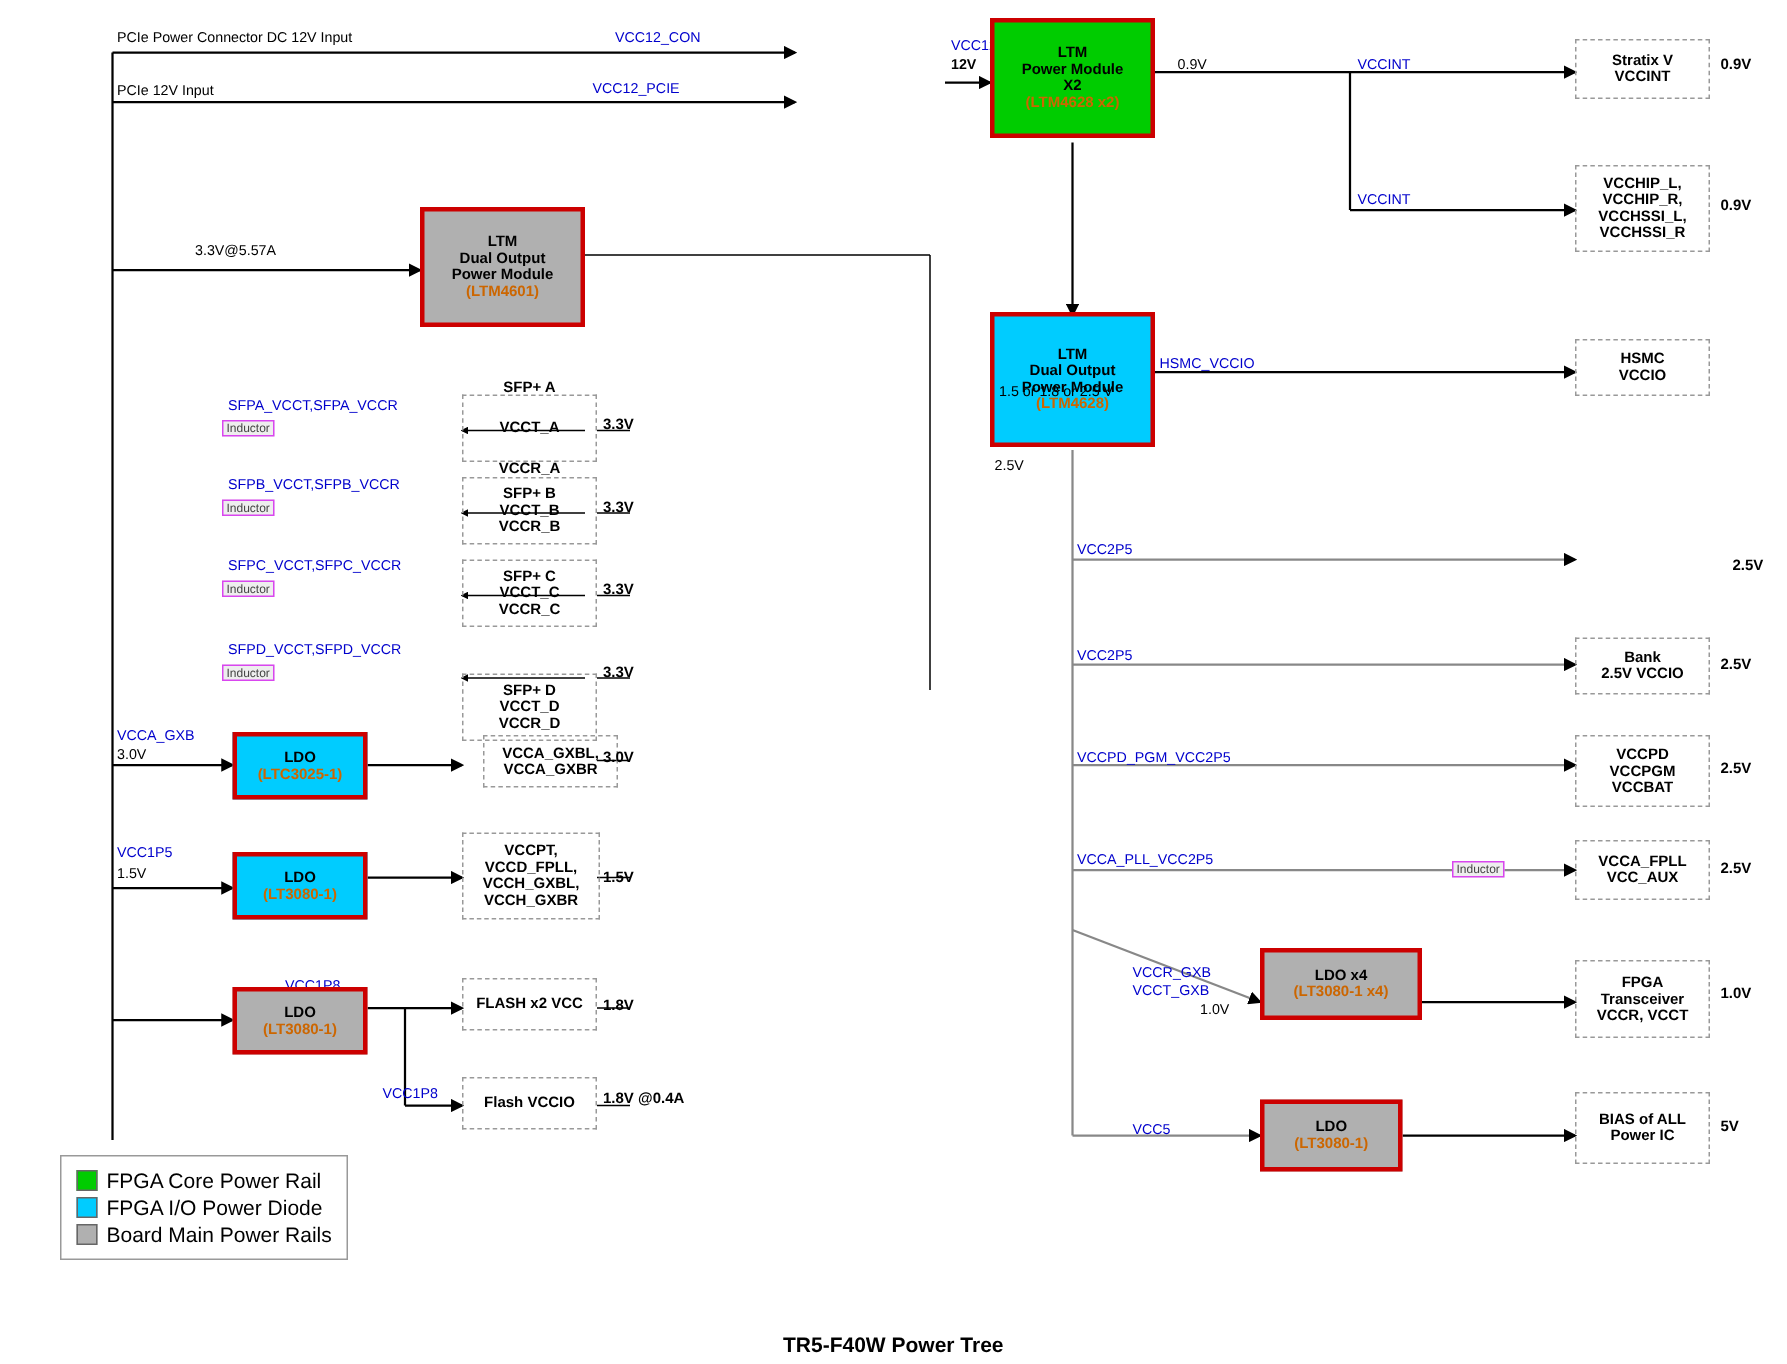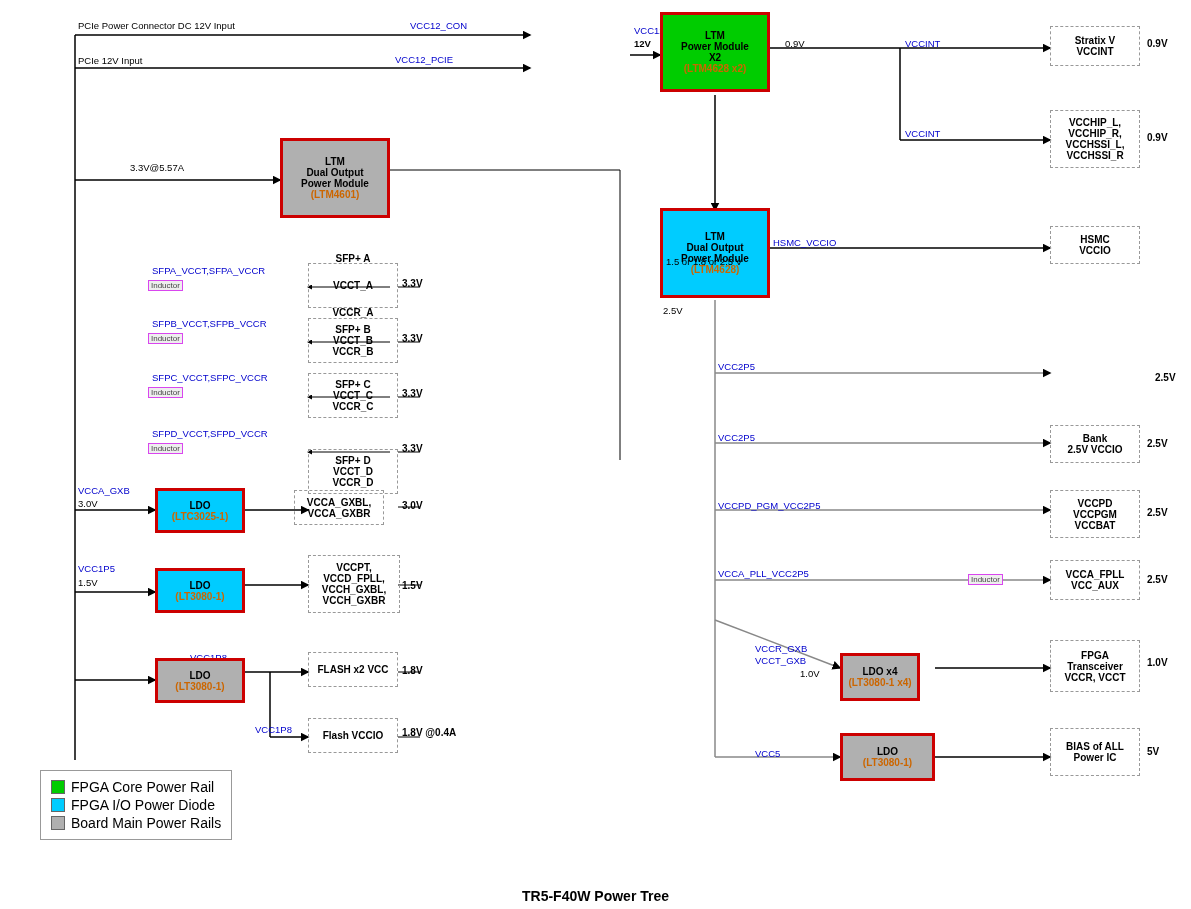--- a/index.html
+++ b/index.html
@@ -304,21 +304,21 @@
     <span>VCCR_D</span>
   </div>
   <div class="val" style="left:402px; top:443px;">3.3V</div>
 
   <div class="label blue" style="left:78px; top:485px;">VCCA_GXB</div>
   <div class="label black" style="left:78px; top:498px;">3.0V</div>
   <div class="box cyan" style="left:155px; top:488px; width:90px; height:45px;">
     <span>LDO</span>
     <span class="model">(LTC3025-1)</span>
   </div>
-  <div class="box dashed" style="left:294px; top:490px; width:90px; height:35px;">
+  <div class="box dashed" style="left:322px; top:490px; width:90px; height:35px;">
     <span>VCCA_GXBL,</span>
     <span>VCCA_GXBR</span>
   </div>
   <div class="val" style="left:402px; top:500px;">3.0V</div>
 
   <div class="label blue" style="left:78px; top:563px;">VCC1P5</div>
   <div class="label black" style="left:78px; top:577px;">1.5V</div>
   <div class="box cyan" style="left:155px; top:568px; width:90px; height:45px;">
     <span>LDO</span>
     <span class="model">(LT3080-1)</span>
@@ -369,21 +369,21 @@
   <div class="inductor" style="left:968px; top:574px;">Inductor</div>
   <div class="box dashed" style="left:1050px; top:560px; width:90px; height:40px;">
     <span>VCCA_FPLL</span>
     <span>VCC_AUX</span>
   </div>
   <div class="val" style="left:1147px; top:574px;">2.5V</div>
 
   <div class="label blue" style="left:755px; top:643px;">VCCR_GXB</div>
   <div class="label blue" style="left:755px; top:655px;">VCCT_GXB</div>
   <div class="label black" style="left:800px; top:668px;">1.0V</div>
-  <div class="box gray" style="left:840px; top:653px; width:80px; height:48px;">
+  <div class="box gray" style="left:840px; top:632px; width:108px; height:48px;">
     <span>LDO x4</span>
     <span class="model">(LT3080-1 x4)</span>
   </div>
   <div class="box dashed" style="left:1050px; top:640px; width:90px; height:52px;">
     <span>FPGA</span>
     <span>Transceiver</span>
     <span>VCCR, VCCT</span>
   </div>
   <div class="val" style="left:1147px; top:657px;">1.0V</div>
 

